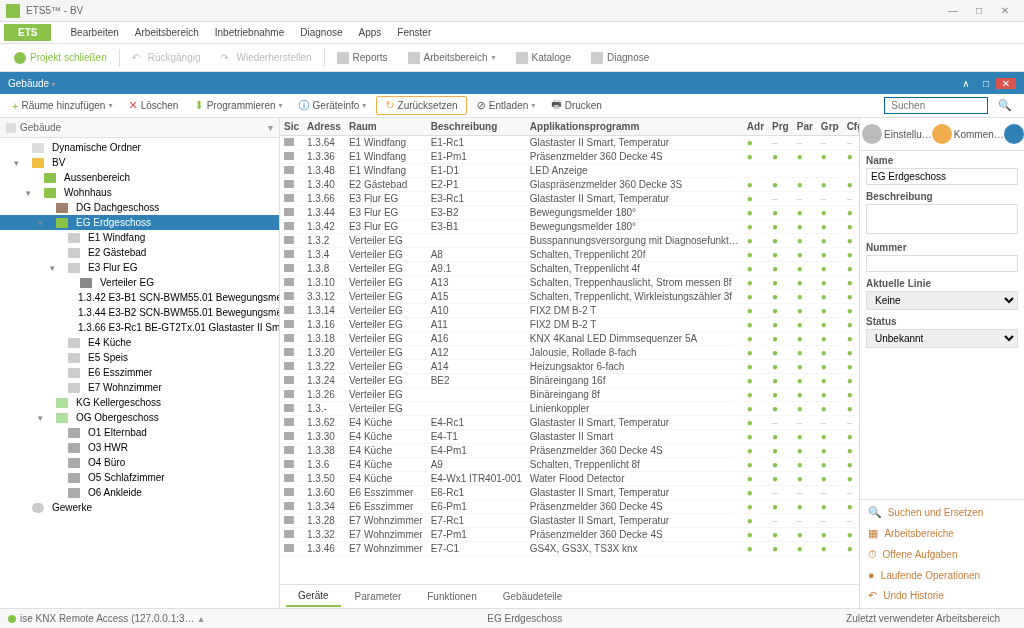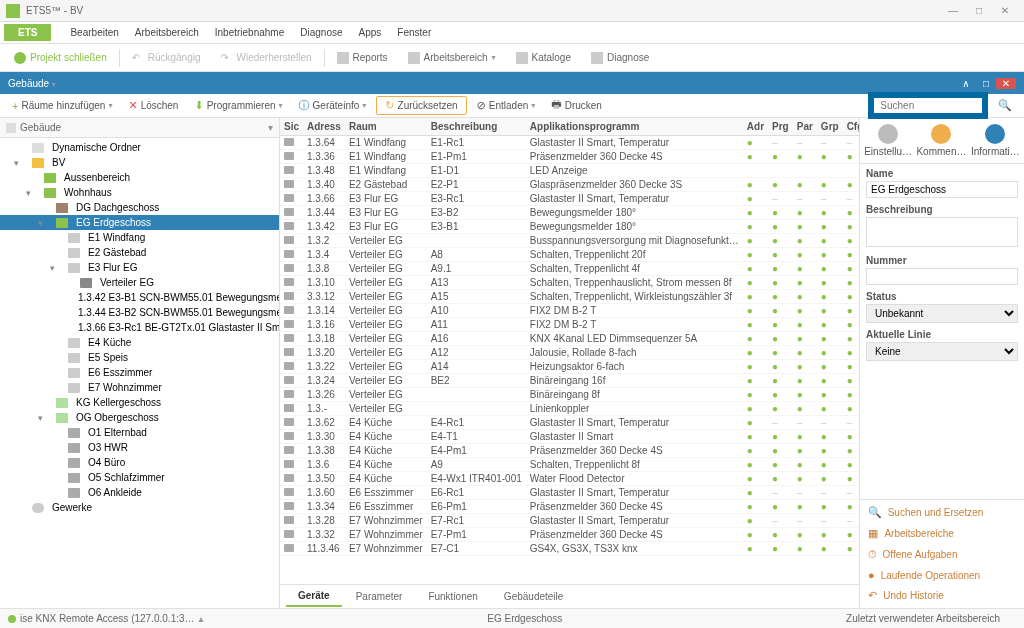--- a/index.html
+++ b/index.html
@@ -22,21 +22,21 @@
 .panelbar .pbtn { width: 20px; text-align: center; cursor: pointer; }
 .panelbar .pbtn.close { background: #d9534f; }
 .subtoolbar { height: 24px; display: flex; align-items: center; padding: 2px 6px; gap: 4px; border-bottom: 1px solid #e0e0e0; }
 .subtoolbar .stbtn { display: flex; align-items: center; gap: 3px; padding: 2px 6px; color: #555; cursor: pointer; font-size: 10px; }
 .subtoolbar .stbtn .ic { font-size: 11px; }
 .subtoolbar .stbtn.green .ic { color: #8bc34a; }
 .subtoolbar .stbtn.red .ic { color: #d9534f; }
 .subtoolbar .stbtn.blue .ic { color: #2f81b6; }
 .subtoolbar .stbtn.orange { border: 1px solid #f0ad4e; border-radius: 2px; padding: 2px 8px; }
 .subtoolbar .stbtn.orange .ic { color: #f0ad4e; }
-.subtoolbar .search { margin-left: auto; width: 120px; border: 6px solid #0369a1; padding: 2px 6px; color: #999; font-size: 10px; }
+.subtoolbar .search { margin-left: auto; width: 104px; border: 1px solid #0369a1; padding: 2px 6px; color: #999; font-size: 10px; }
 .content { flex: 1; display: flex; min-height: 0; }
 .tree-panel { width: 280px; border-right: 1px solid #e0e0e0; display: flex; flex-direction: column; }
 .tree-header { height: 20px; background: #f8f8f8; border-bottom: 1px solid #e0e0e0; display: flex; align-items: center; padding: 0 6px; color: #666; }
 .tree-header .arrow { margin-left: auto; color: #999; }
 .tree { flex: 1; overflow-y: auto; padding: 2px 0; }
 .tree-item { display: flex; align-items: center; padding: 2px 4px; gap: 8px; cursor: pointer; white-space: nowrap; overflow: hidden; }
 .tree-item.selected { background: #2f81b6; color: #fff; }
 .tree-item .exp { width: 10px; color: #888; font-size: 9px; }
 .tree-item .ic { width: 12px; height: 10px; display: inline-block; }
 .tree-item .ic.ord { background: #ddd; border-radius: 1px; }
@@ -56,26 +56,26 @@
 .grid-panel { flex: 1; display: flex; flex-direction: column; min-width: 0; }
 .grid { flex: 1; overflow: auto; }
 table { width: 100%; border-collapse: collapse; }
 th { background: #f8f8f8; border-bottom: 1px solid #ddd; padding: 3px 4px; text-align: left; font-weight: bold; color: #555; font-size: 10px; position: sticky; top: 0; white-space: nowrap; }
 td { padding: 1px 4px; border-bottom: 1px solid #f5f5f5; color: #555; font-size: 10px; white-space: nowrap; overflow: hidden; }
 .dev-ic { width: 10px; height: 8px; background: #aaa; display: inline-block; border-radius: 1px; }
 .chk { color: #8bc34a; font-size: 10px; }
 .dash { color: #ccc; }
 .tabs { height: 24px; display: flex; border-top: 1px solid #e0e0e0; align-items: center; padding: 0 6px; gap: 2px; }
 .tab { padding: 4px 12px; color: #666; cursor: pointer; }
-.tab.active { border-bottom: 2px solid #8bc34a; color: #333; font-weight: bold; }
+.tab.active { border-bottom: 2px solid #8bc34a; color: #333; }
 .props-panel { width: 165px; border-left: 1px solid #e0e0e0; display: flex; flex-direction: column; }
 .props-header { height: 22px; background: #f0f0f0; display: flex; align-items: center; padding: 0 8px; color: #555; font-weight: 600; }
 .props-header .chev { margin-left: auto; color: #999; }
 .props-icons { display: flex; justify-content: space-around; padding: 6px 2px; border-bottom: 1px solid #e0e0e0; }
-.pi { display: flex; flex-direction: column; align-items: center; gap: 2px; cursor: pointer; font-size: 8px; color: #555; }
+.pi { display: flex; flex-direction: row; align-items: center; gap: 2px; cursor: pointer; font-size: 8px; color: #555; }
 .pi .circ { width: 20px; height: 20px; border-radius: 50%; }
 .pi .circ.gear { background: #bbb; }
 .pi .circ.comm { background: #f0ad4e; }
 .pi .circ.info { background: #2f81b6; }
 .props-body { flex: 1; padding: 4px 6px; overflow-y: auto; }
 .prop-field { margin-bottom: 6px; }
 .prop-field label { display: block; color: #555; font-size: 10px; font-weight: 600; margin-bottom: 2px; }
 .prop-field input, .prop-field textarea, .prop-field select { width: 100%; border: 1px solid #ddd; padding: 2px 4px; font-size: 10px; }
 .prop-field textarea { height: 30px; resize: none; }
 .props-links { border-top: 1px solid #e0e0e0; padding: 2px 0; }
@@ -705,21 +705,21 @@
               <td>Präsenzmelder 360 Decke 4S</td>
               <td><span class="chk">●</span></td>
               <td><span class="chk">●</span></td>
               <td><span class="chk">●</span></td>
               <td><span class="chk">●</span></td>
               <td><span class="chk">●</span></td>
               <td>MDT technologies</td>
             </tr>
             <tr>
               <td><span class="dev-ic"></span></td>
-              <td>11.3.46</td>
+              <td>1.3.46</td>
               <td>E7 Wohnzimmer</td>
               <td>E7-C1</td>
               <td>GS4X, GS3X, TS3X knx</td>
               <td><span class="chk">●</span></td>
               <td><span class="chk">●</span></td>
               <td><span class="chk">●</span></td>
               <td><span class="chk">●</span></td>
               <td><span class="chk">●</span></td>
               <td>Hugo Müller GmbH &amp; Co KG</td>
             </tr>
@@ -746,22 +746,22 @@
         </div>
       <div class="pi">
           <span class="circ info"></span>
           <span>Informati…</span>
         </div>
     </div>
     <div class="props-body">
       <div class="prop-field"><label>Name</label><input value="EG Erdgeschoss" style=""></div>
       <div class="prop-field"><label>Beschreibung</label><textarea style=""></textarea></div>
       <div class="prop-field"><label>Nummer</label><input style=""></div>
+      <div class="prop-field"><label>Aktuelle Linie</label><select><option>Keine</option></select></div>
       <div class="prop-field"><label>Status</label><select><option>Unbekannt</option></select></div>
-      <div class="prop-field"><label>Aktuelle Linie</label><select><option>Keine</option></select></div>
     </div>
     <div class="props-links" id="props-links">
         <div class="plink">
           <span class="ic">🔍</span>
           <span>Suchen und Ersetzen</span>
         </div>
         <div class="plink">
           <span class="ic">▦</span>
           <span>Arbeitsbereiche</span>
         </div>

